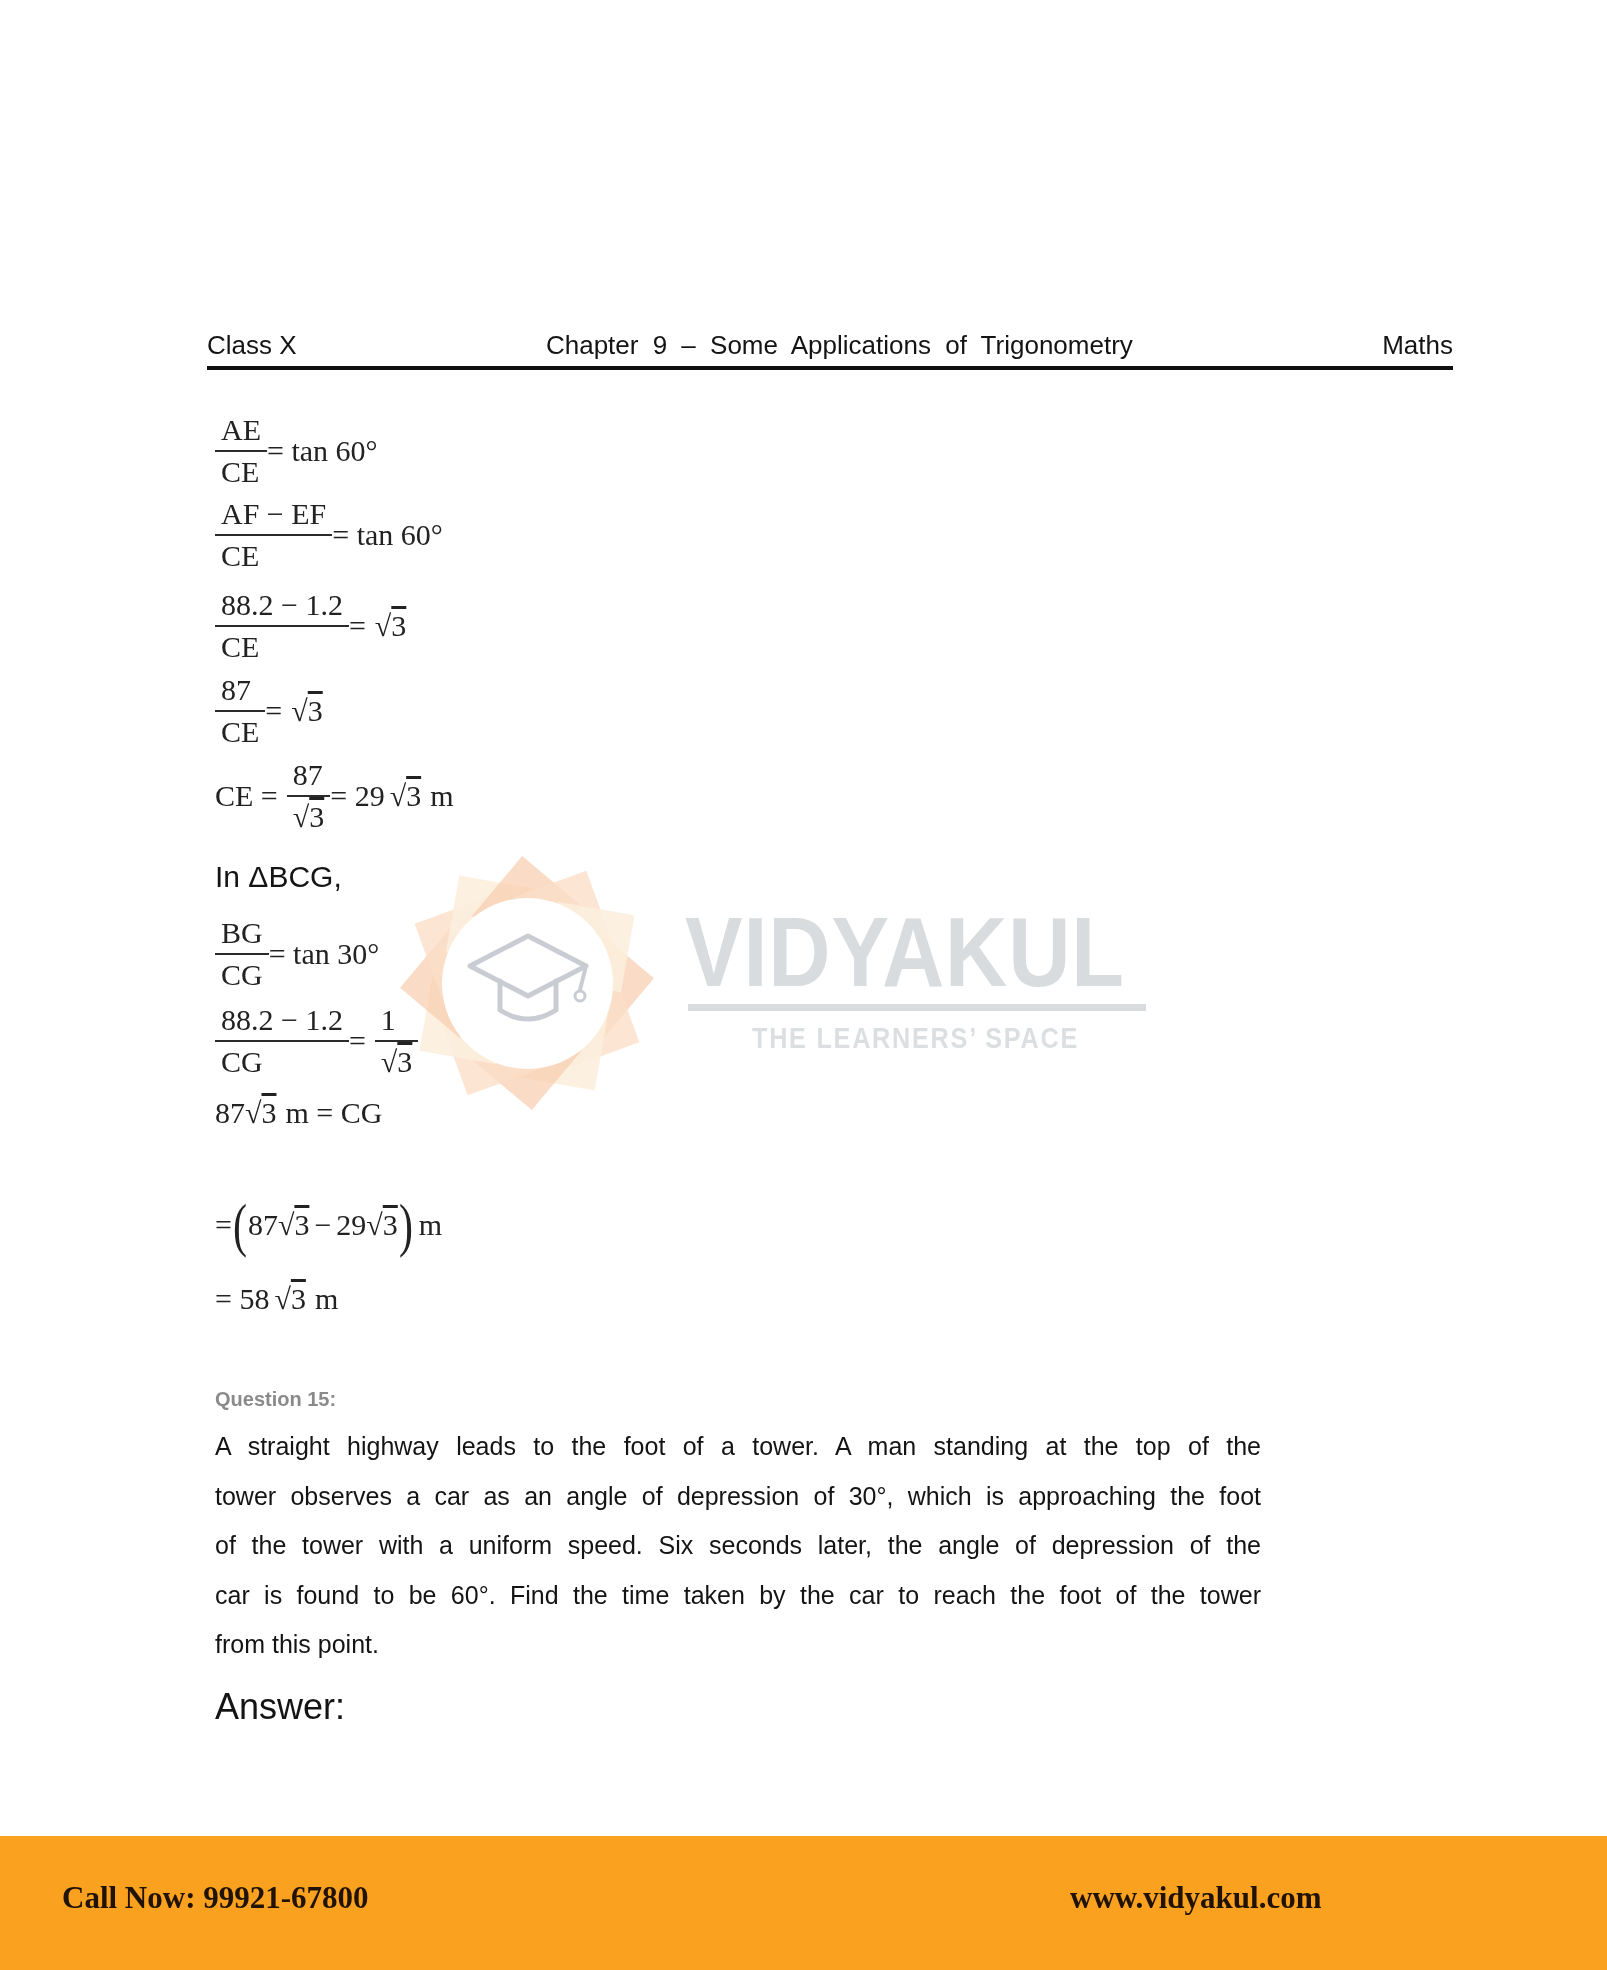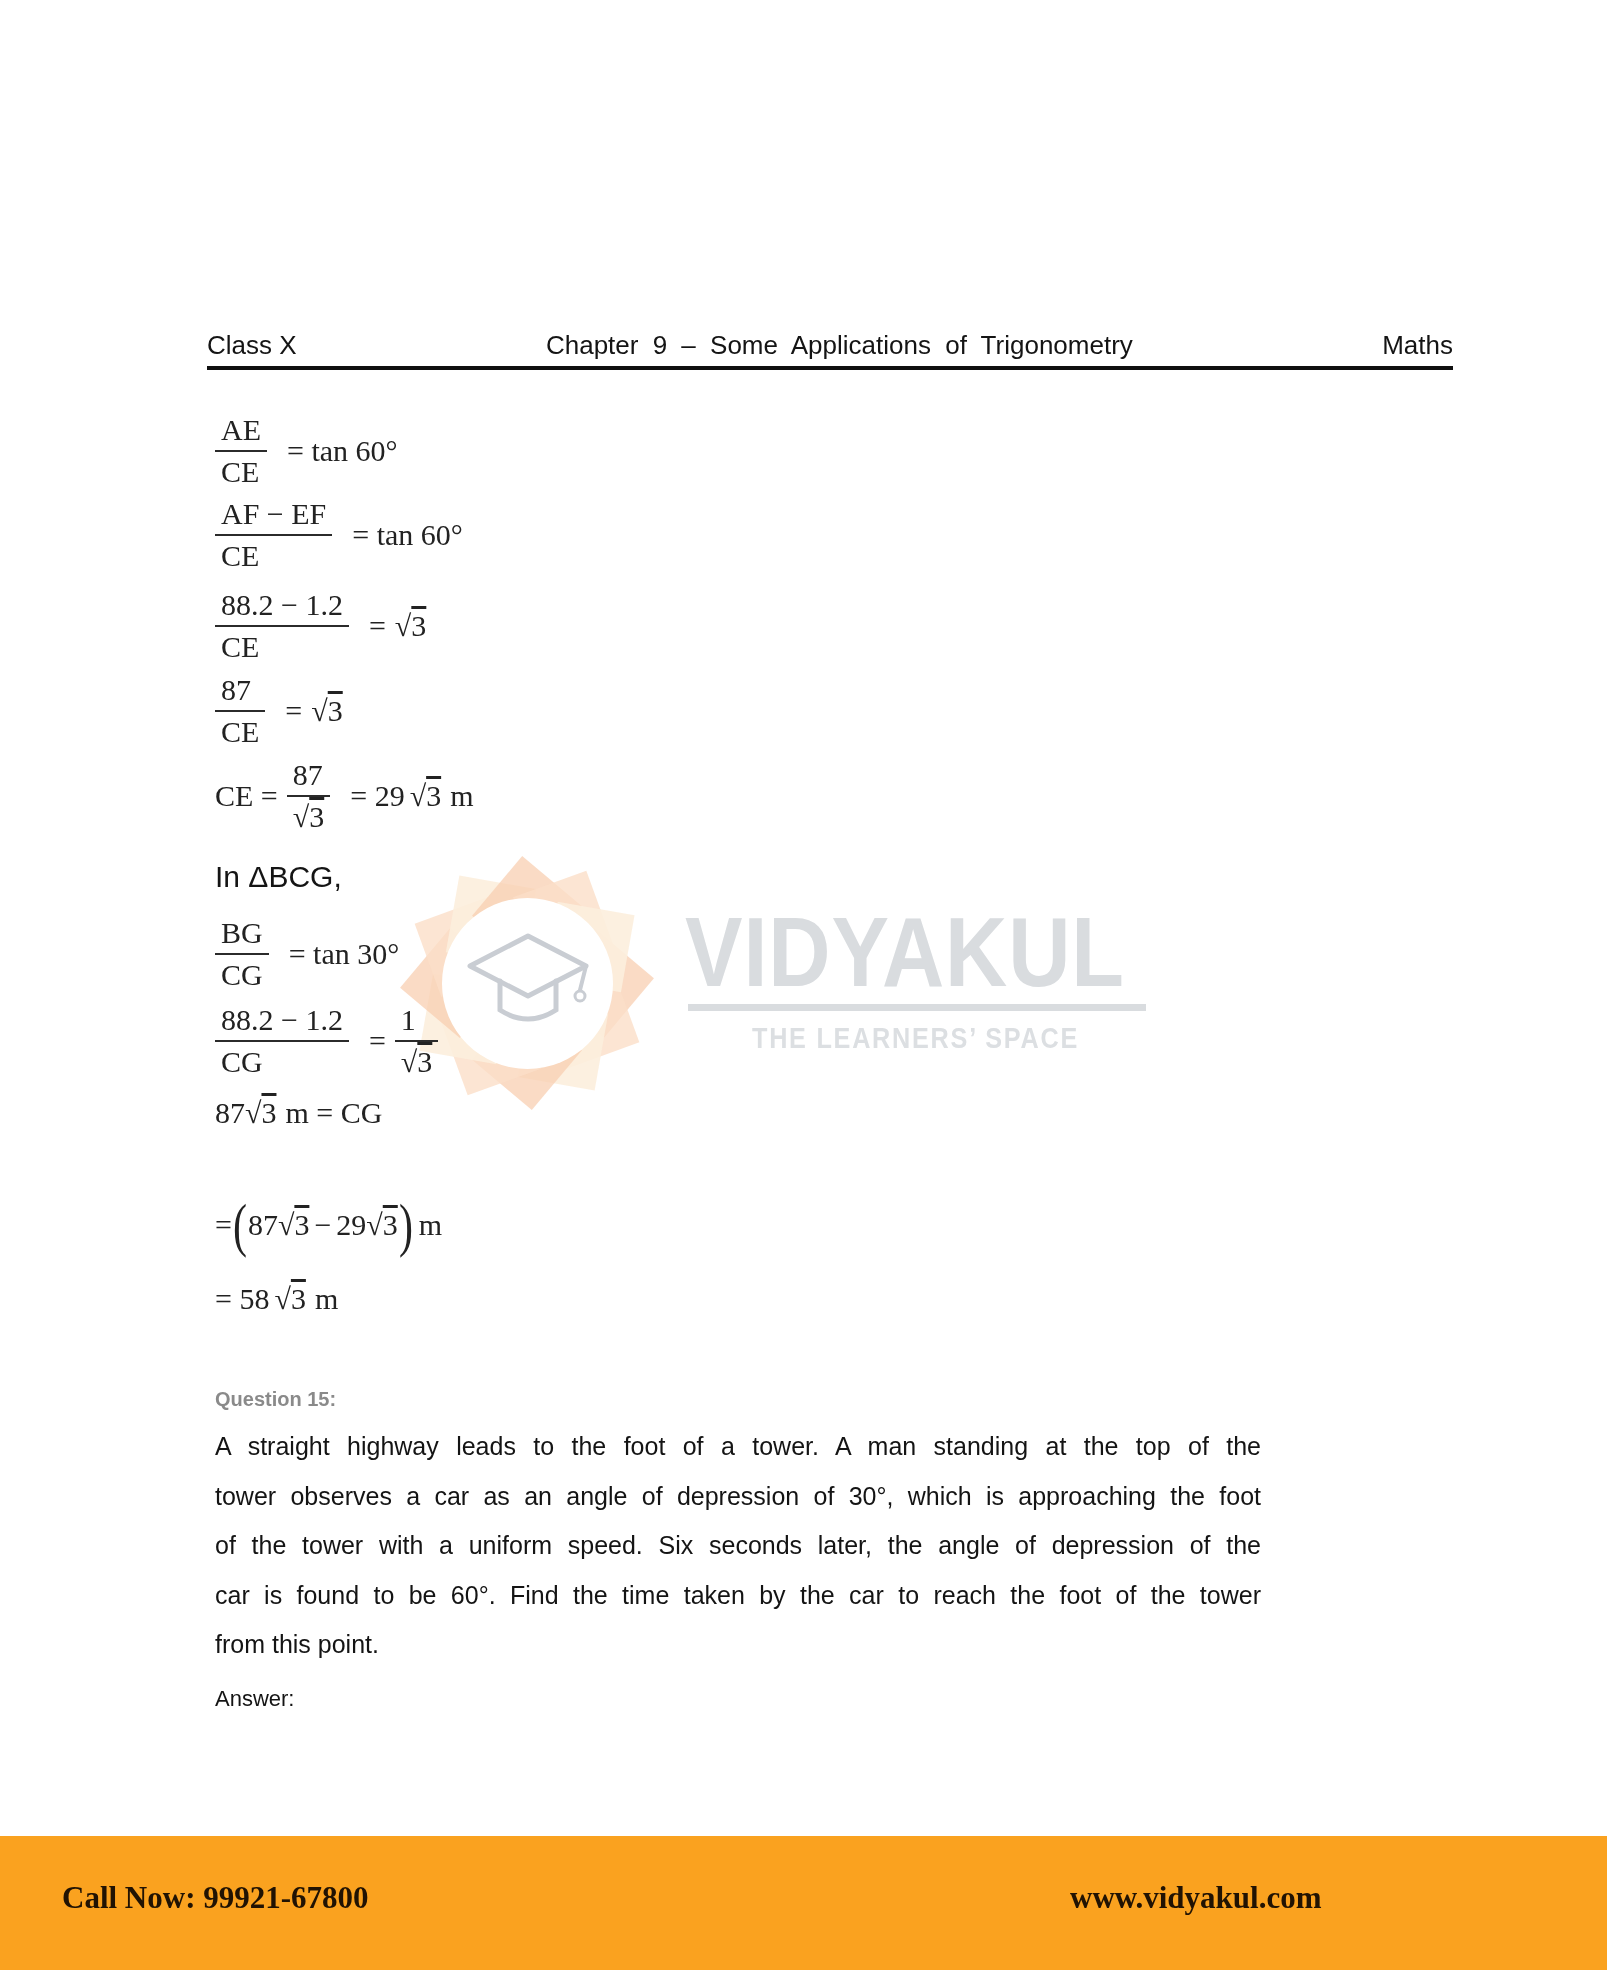--- a/index.html
+++ b/index.html
@@ -40,34 +40,34 @@
   .wm-tag{left:752px;top:1022px;font-size:29px;font-weight:bold;color:#dcdfe2;
           letter-spacing:2px;transform:scaleX(.87);transform-origin:left top;white-space:nowrap;}
 
   
   .math, .mtext{z-index:2;}
   .math{left:215px;font-family:"Liberation Serif",serif;font-size:30px;color:#222;
         display:inline-flex;align-items:center;white-space:nowrap;}
   .frac{display:inline-block;text-align:left;vertical-align:middle;}
   .num{display:block;padding:0 6px 3px;border-bottom:2px solid #2b2b2b;line-height:1.12;}
   .den{display:block;padding:3px 6px 0;line-height:1.12;}
-  .mrest{margin-left:20px;}
+  .mrest{margin-left:0;}
   .sq{white-space:nowrap;}
   .rad{text-decoration:overline;}
   .gap-l{margin-left:9px;} .gap-s{margin-left:5px;}
   .bp{font-size:60px;font-weight:400;line-height:.9;display:inline-block;
       transform:scaleX(.7);margin:0 -2px;}
   .mtext{left:215px;font-size:30px;color:#141414;white-space:nowrap;}
 
   
   .q-head{left:215px;top:1388px;font-size:20px;font-weight:bold;color:#8a8a8a;z-index:2;}
   .q-para{left:215px;top:1432px;width:1046px;font-size:25px;color:#141414;z-index:2;}
   .qline{height:49.5px;text-align:justify;text-align-last:justify;}
   .qline.last{text-align-last:left;}
-  .answer{left:215px;top:1686px;font-size:22px;color:#141414;z-index:2;}
+  .answer{left:215px;top:1686px;font-size:36px;color:#141414;z-index:2;}
 
   
   .footer{left:0;top:1836px;width:1607px;height:145px;background:#faa21f;z-index:3;}
   .footer-phone{position:absolute;left:62px;top:44px;font-family:"Liberation Serif",serif;
                 font-weight:bold;font-size:31px;color:#211303;}
   .footer-site{position:absolute;left:1070px;top:44px;font-family:"Liberation Serif",serif;
                font-weight:bold;font-size:31px;color:#211303;}
 </style>
 </head>
 <body>

